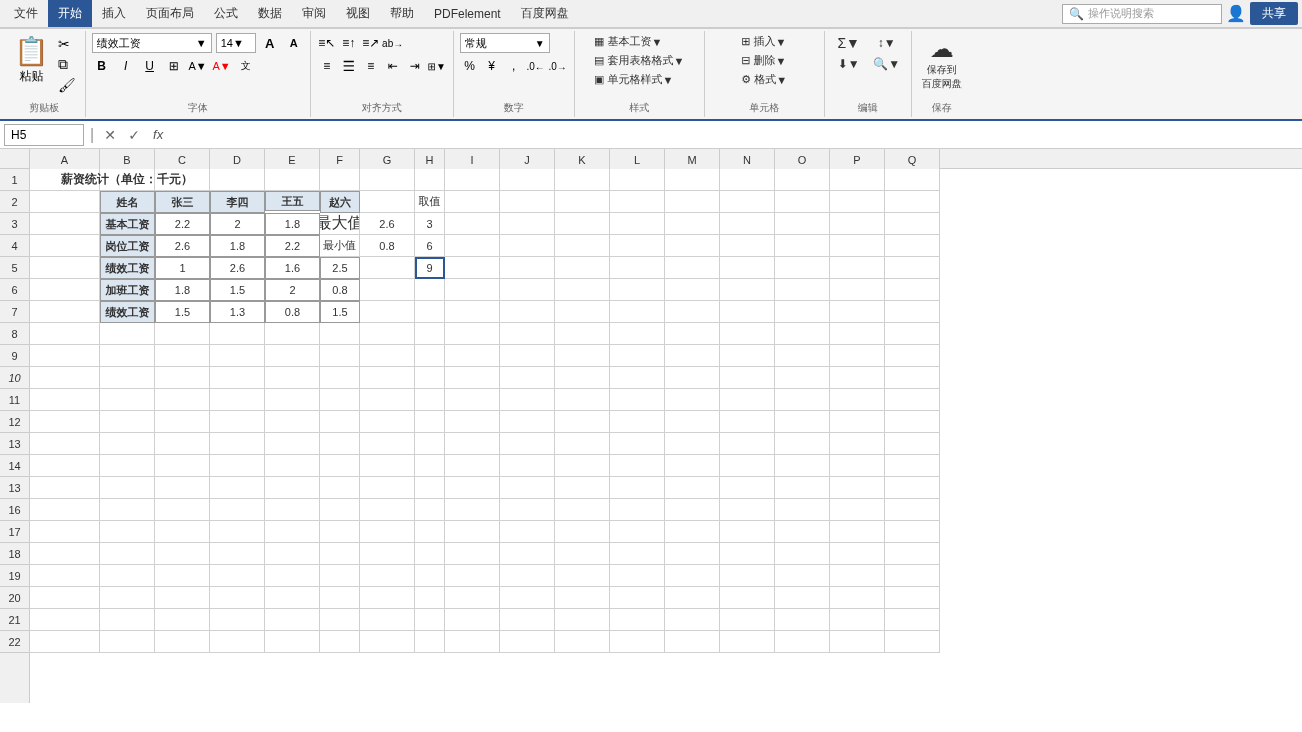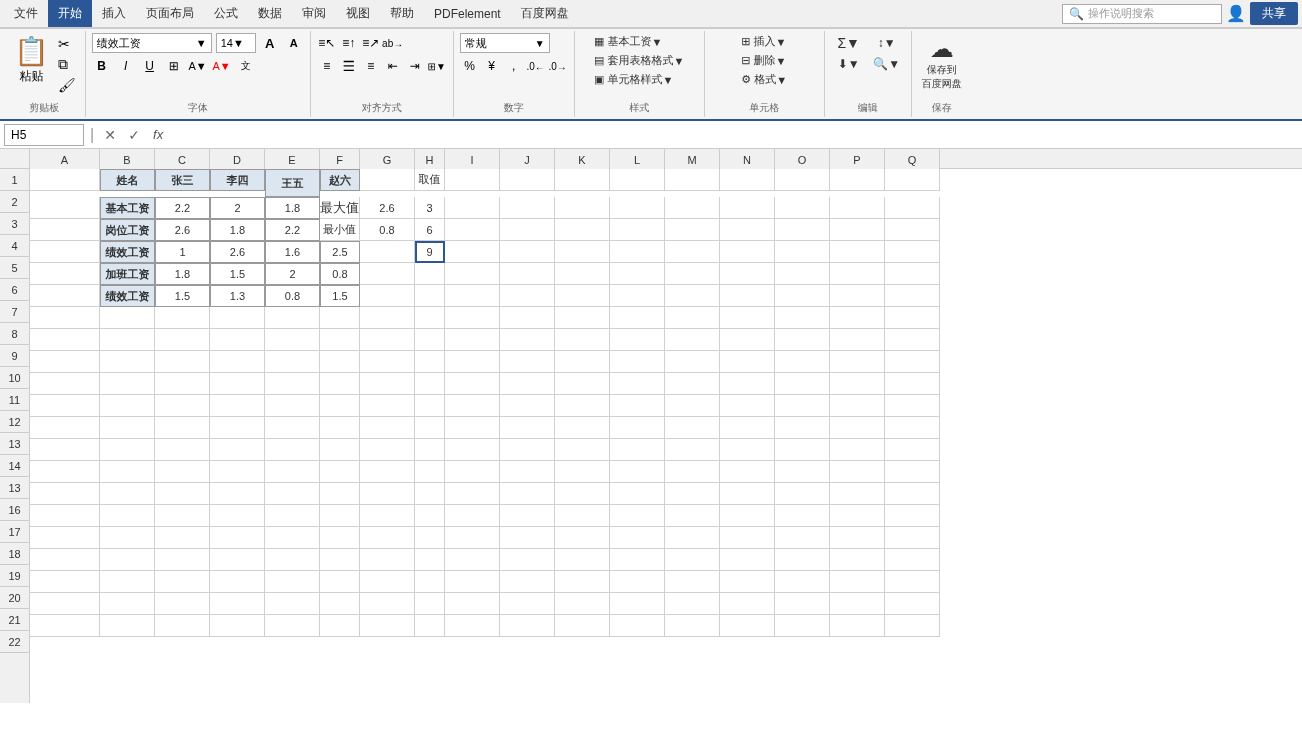--- a/index.html
+++ b/index.html
@@ -532,61 +532,80 @@
     <div class="row-headers" id="row-headers">
         <div class="row-header" style="height: 22px;">1</div>
         <div class="row-header" style="height: 22px;">2</div>
         <div class="row-header" style="height: 22px;">3</div>
         <div class="row-header" style="height: 22px;">4</div>
         <div class="row-header" style="height: 22px;">5</div>
         <div class="row-header" style="height: 22px;">6</div>
         <div class="row-header" style="height: 22px;">7</div>
         <div class="row-header" style="height: 22px;">8</div>
         <div class="row-header" style="height: 22px;">9</div>
-        <div class="row-header" style="height: 22px;">10</div>
+        <div class="row-header" style="height: 22px; font-style: italic;">10</div>
         <div class="row-header" style="height: 22px;">11</div>
         <div class="row-header" style="height: 22px;">12</div>
         <div class="row-header" style="height: 22px;">13</div>
         <div class="row-header" style="height: 22px;">14</div>
         <div class="row-header" style="height: 22px;">13</div>
         <div class="row-header" style="height: 22px;">16</div>
         <div class="row-header" style="height: 22px;">17</div>
         <div class="row-header" style="height: 22px;">18</div>
         <div class="row-header" style="height: 22px;">19</div>
         <div class="row-header" style="height: 22px;">20</div>
         <div class="row-header" style="height: 22px;">21</div>
         <div class="row-header" style="height: 22px;">22</div>
       </div>
     <div id="grid-container">
         <div class="grid-row">
           <div class="cell" style="width: 70px; min-width: 70px; height: 22px;"></div>
+          <div class="cell" style="width: 55px; min-width: 55px; height: 22px; text-align: center; font-weight: bold; display: flex; align-items: center; overflow: visible; font-size: 12px; white-space: nowrap; z-index: 1; background: white;">薪资统计（单位：千元）</div>
+          <div class="cell" style="width: 55px; min-width: 55px; height: 22px;"></div>
+          <div class="cell" style="width: 55px; min-width: 55px; height: 22px;"></div>
+          <div class="cell" style="width: 55px; min-width: 55px; height: 22px;"></div>
+          <div class="cell" style="width: 40px; min-width: 40px; height: 22px;"></div>
+          <div class="cell" style="width: 55px; min-width: 55px; height: 22px;"></div>
+          <div class="cell" style="width: 30px; min-width: 30px; height: 22px;"></div>
+          <div class="cell" style="width: 55px; min-width: 55px; height: 22px;"></div>
+          <div class="cell" style="width: 55px; min-width: 55px; height: 22px;"></div>
+          <div class="cell" style="width: 55px; min-width: 55px; height: 22px;"></div>
+          <div class="cell" style="width: 55px; min-width: 55px; height: 22px;"></div>
+          <div class="cell" style="width: 55px; min-width: 55px; height: 22px;"></div>
+          <div class="cell" style="width: 55px; min-width: 55px; height: 22px;"></div>
+          <div class="cell" style="width: 55px; min-width: 55px; height: 22px;"></div>
+          <div class="cell" style="width: 55px; min-width: 55px; height: 22px;"></div>
+          <div class="cell" style="width: 55px; min-width: 55px; height: 22px;"></div>
+        </div>
+        <div class="grid-row">
+          <div class="cell" style="width: 70px; min-width: 70px; height: 22px;"></div>
           <div class="cell" style="width: 55px; min-width: 55px; height: 22px; background: rgb(220, 230, 241); font-weight: bold; text-align: center; border: 1px solid rgb(153, 153, 153); display: flex; align-items: center; overflow: hidden; font-size: 11px;">姓名</div>
           <div class="cell" style="width: 55px; min-width: 55px; height: 22px; background: rgb(220, 230, 241); font-weight: bold; text-align: center; border: 1px solid rgb(153, 153, 153); display: flex; align-items: center; overflow: hidden; font-size: 11px;">张三</div>
           <div class="cell" style="width: 55px; min-width: 55px; height: 22px; background: rgb(220, 230, 241); font-weight: bold; text-align: center; border: 1px solid rgb(153, 153, 153); display: flex; align-items: center; overflow: hidden; font-size: 11px;">李四</div>
-          <div class="cell" style="width: 55px; min-width: 55px; height: 28px; background: rgb(220, 230, 241); font-weight: bold; text-align: center; border: 1px solid rgb(153, 153, 153); display: flex; align-items: center; overflow: hidden; font-size: 11px;">王五</div>
+          <div class="cell" style="width: 55px; min-width: 55px; height: 20px; background: rgb(220, 230, 241); font-weight: bold; text-align: center; border: 1px solid rgb(153, 153, 153); display: flex; align-items: center; overflow: hidden; font-size: 11px;">王五</div>
           <div class="cell" style="width: 40px; min-width: 40px; height: 22px; background: rgb(220, 230, 241); font-weight: bold; text-align: center; border: 1px solid rgb(153, 153, 153); display: flex; align-items: center; overflow: hidden; font-size: 11px;">赵六</div>
           <div class="cell" style="width: 55px; min-width: 55px; height: 22px;"></div>
           <div class="cell" style="width: 30px; min-width: 30px; height: 22px; text-align: center; display: flex; align-items: center; overflow: hidden; font-size: 11px;">取值</div>
           <div class="cell" style="width: 55px; min-width: 55px; height: 22px;"></div>
           <div class="cell" style="width: 55px; min-width: 55px; height: 22px;"></div>
           <div class="cell" style="width: 55px; min-width: 55px; height: 22px;"></div>
           <div class="cell" style="width: 55px; min-width: 55px; height: 22px;"></div>
           <div class="cell" style="width: 55px; min-width: 55px; height: 22px;"></div>
           <div class="cell" style="width: 55px; min-width: 55px; height: 22px;"></div>
           <div class="cell" style="width: 55px; min-width: 55px; height: 22px;"></div>
           <div class="cell" style="width: 55px; min-width: 55px; height: 22px;"></div>
           <div class="cell" style="width: 55px; min-width: 55px; height: 22px;"></div>
         </div>
         <div class="grid-row">
           <div class="cell" style="width: 70px; min-width: 70px; height: 22px;"></div>
           <div class="cell" style="width: 55px; min-width: 55px; height: 22px; background: rgb(220, 230, 241); font-weight: bold; text-align: center; border: 1px solid rgb(153, 153, 153); display: flex; align-items: center; overflow: hidden; font-size: 11px;">基本工资</div>
           <div class="cell" style="width: 55px; min-width: 55px; height: 22px; text-align: center; border: 1px solid rgb(153, 153, 153); display: flex; align-items: center; overflow: hidden; font-size: 11px;">2.2</div>
           <div class="cell" style="width: 55px; min-width: 55px; height: 22px; text-align: center; border: 1px solid rgb(153, 153, 153); display: flex; align-items: center; overflow: hidden; font-size: 11px;">2</div>
           <div class="cell" style="width: 55px; min-width: 55px; height: 22px; text-align: center; border: 1px solid rgb(153, 153, 153); display: flex; align-items: center; overflow: hidden; font-size: 11px;">1.8</div>
-          <div class="cell" style="width: 40px; min-width: 40px; height: 22px; display: flex; align-items: center; overflow: hidden; font-size: 13px;">最大值</div>
+          <div class="cell" style="width: 40px; min-width: 40px; height: 22px; display: flex; align-items: center; overflow: hidden; font-size: 16px;">最大值</div>
           <div class="cell" style="width: 55px; min-width: 55px; height: 22px; text-align: center; display: flex; align-items: center; overflow: hidden; font-size: 11px;">2.6</div>
           <div class="cell" style="width: 30px; min-width: 30px; height: 22px; text-align: center; display: flex; align-items: center; overflow: hidden; font-size: 11px;">3</div>
           <div class="cell" style="width: 55px; min-width: 55px; height: 22px;"></div>
           <div class="cell" style="width: 55px; min-width: 55px; height: 22px;"></div>
           <div class="cell" style="width: 55px; min-width: 55px; height: 22px;"></div>
           <div class="cell" style="width: 55px; min-width: 55px; height: 22px;"></div>
           <div class="cell" style="width: 55px; min-width: 55px; height: 22px;"></div>
           <div class="cell" style="width: 55px; min-width: 55px; height: 22px;"></div>
           <div class="cell" style="width: 55px; min-width: 55px; height: 22px;"></div>
           <div class="cell" style="width: 55px; min-width: 55px; height: 22px;"></div>

